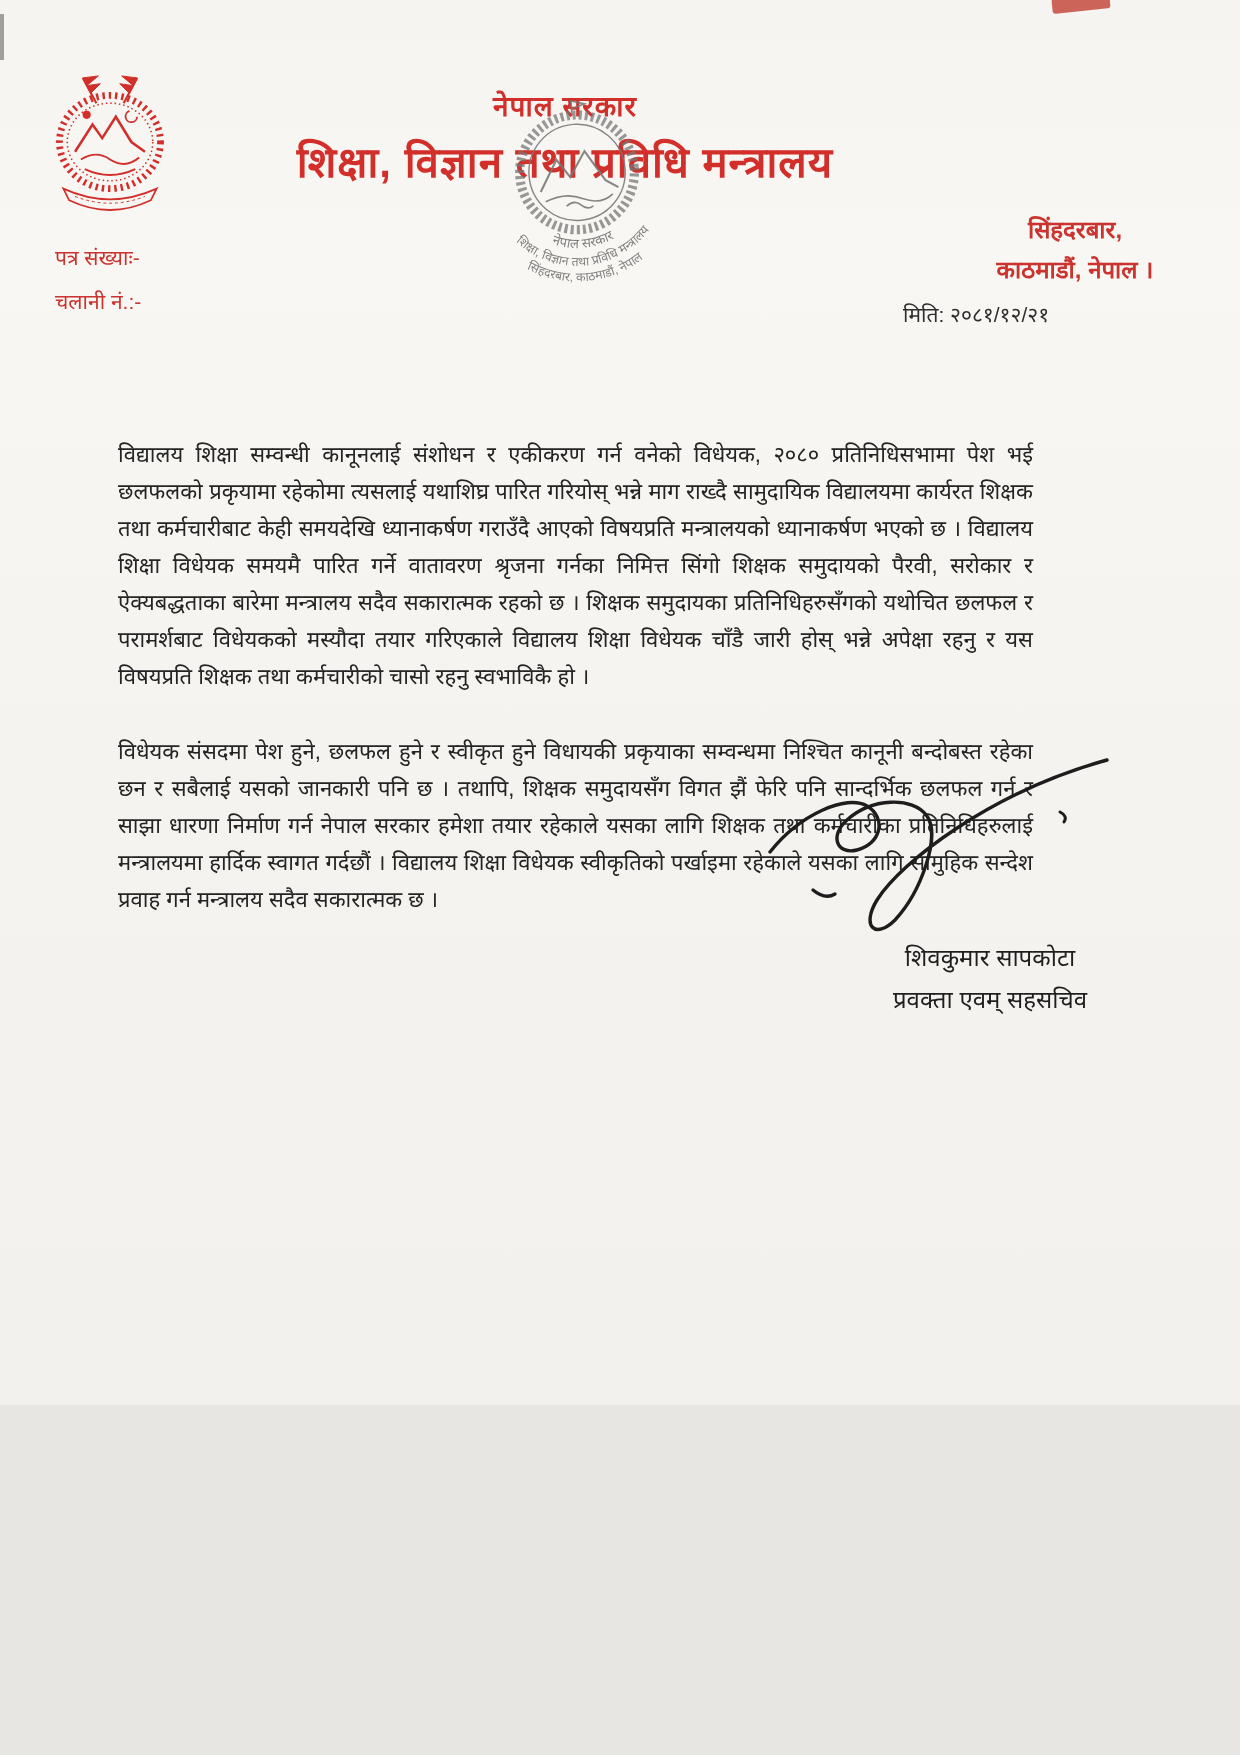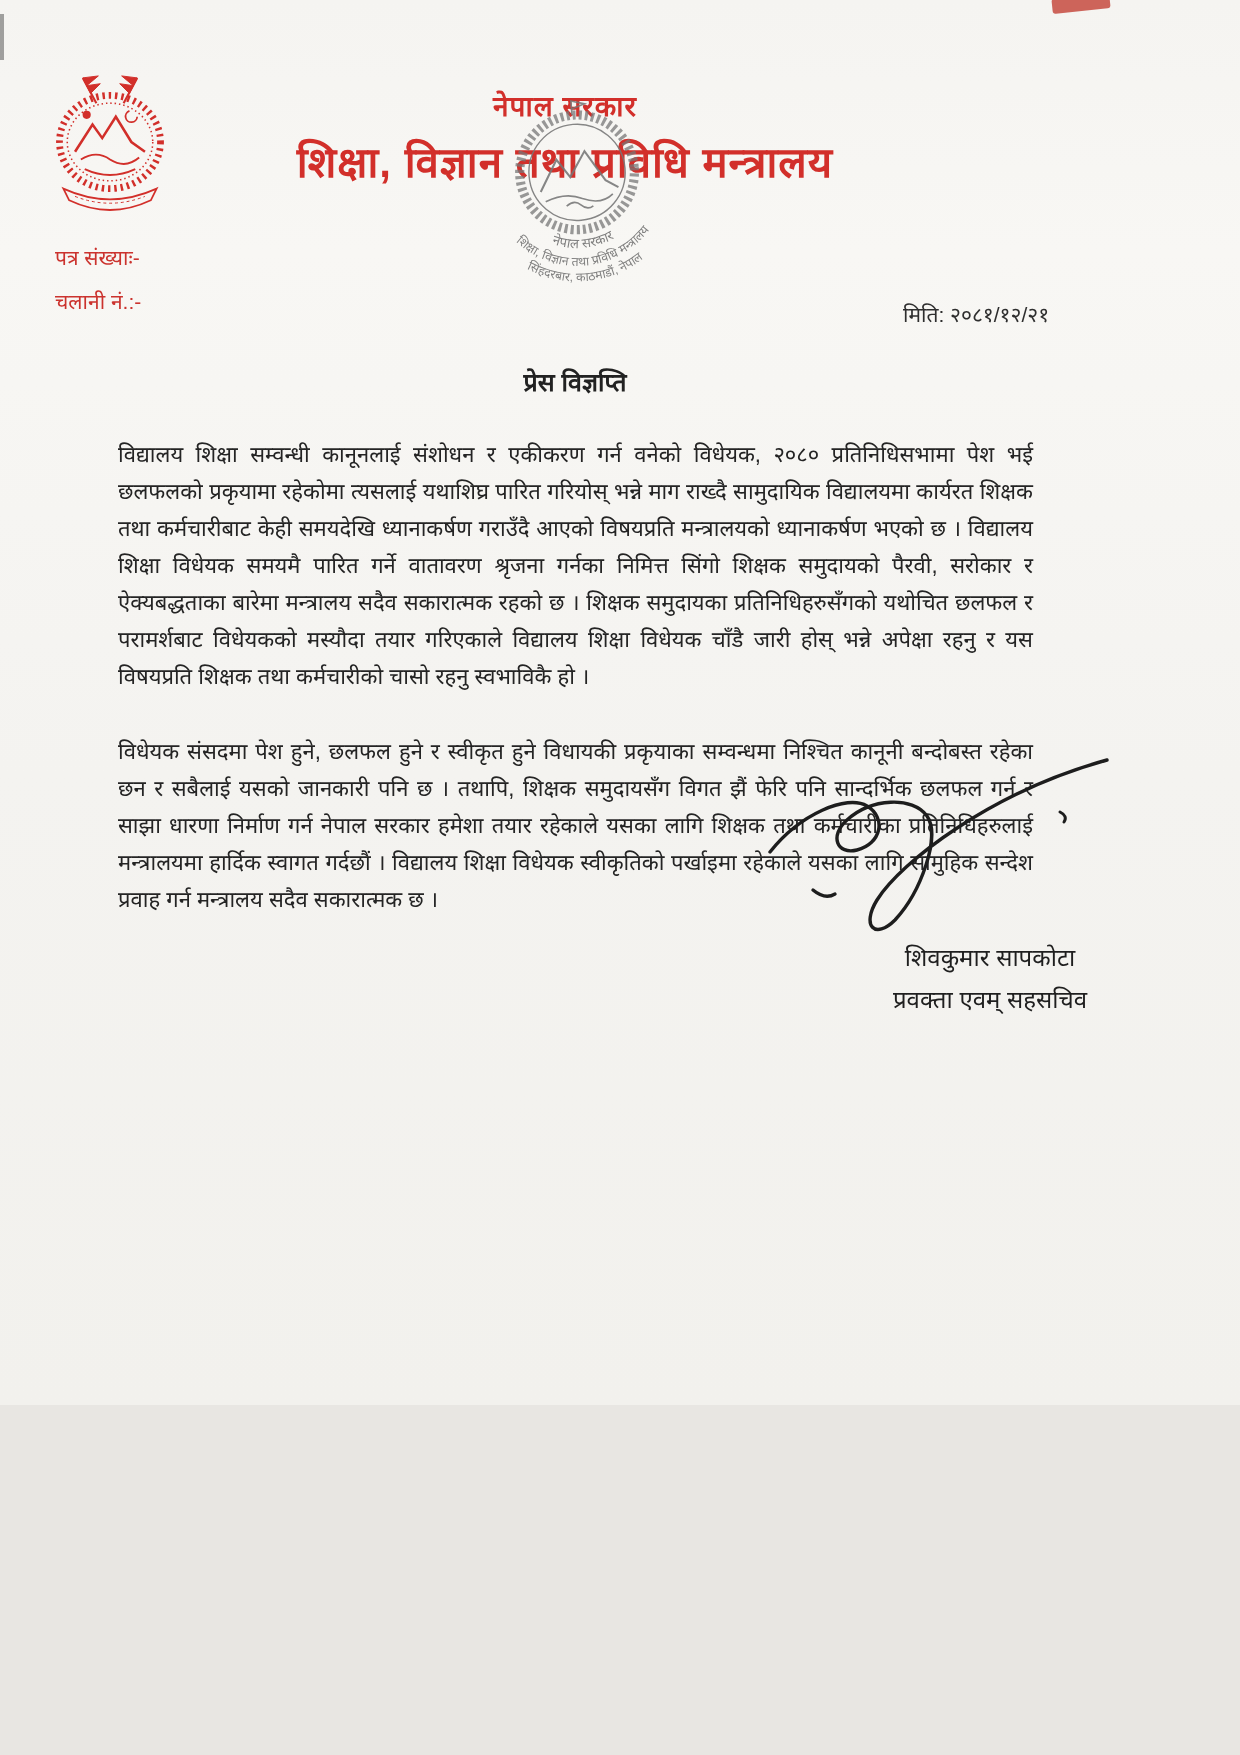--- a/index.html
+++ b/index.html
@@ -116,25 +116,26 @@
       </text>
       <text font-size="12" text-anchor="middle">
         <textPath href="#sealArc3" startOffset="50%">सिंहदरबार, काठमाडौं, नेपाल</textPath>
       </text>
     </g>
   </svg>
 
   <div class="ref-left letter-no">पत्र संख्याः-</div>
   <div class="ref-left chalani-no">चलानी नं.:-</div>
 
+  <div class="addr-block">
+    <div>सिंहदरबार,</div>
+    <div>काठमाडौं, नेपाल ।</div>
+  </div>
   <div class="date-line">मिति: २०८१/१२/२१</div>
 
-  <div class="doc-title-wrap">
-    <span class="doc-title">प्रेस विज्ञप्ति</span>
-  </div>
 
   <div class="para para-1">विद्यालय शिक्षा सम्वन्धी कानूनलाई संशोधन र एकीकरण गर्न वनेको विधेयक, २०८० प्रतिनिधिसभामा पेश भई छलफलको प्रकृयामा रहेकोमा त्यसलाई यथाशिघ्र पारित गरियोस् भन्ने माग राख्दै सामुदायिक विद्यालयमा कार्यरत शिक्षक तथा कर्मचारीबाट केही समयदेखि ध्यानाकर्षण गराउँदै आएको विषयप्रति मन्त्रालयको ध्यानाकर्षण भएको छ । विद्यालय शिक्षा विधेयक समयमै पारित गर्ने वातावरण श्रृजना गर्नका निमित्त सिंगो शिक्षक समुदायको पैरवी, सरोकार र ऐक्यबद्धताका बारेमा मन्त्रालय सदैव सकारात्मक रहको छ । शिक्षक समुदायका प्रतिनिधिहरुसँगको यथोचित छलफल र परामर्शबाट विधेयकको मस्यौदा तयार गरिएकाले विद्यालय शिक्षा विधेयक चाँडै जारी होस् भन्ने अपेक्षा रहनु र यस विषयप्रति शिक्षक तथा कर्मचारीको चासो रहनु स्वभाविकै हो ।</div>
   <div class="para para-2">विधेयक संसदमा पेश हुने, छलफल हुने र स्वीकृत हुने विधायकी प्रकृयाका सम्वन्धमा निश्चित कानूनी बन्दोबस्त रहेका छन र सबैलाई यसको जानकारी पनि छ । तथापि, शिक्षक समुदायसँग विगत झैं फेरि पनि सान्दर्भिक छलफल गर्न र साझा धारणा निर्माण गर्न नेपाल सरकार हमेशा तयार रहेकाले यसका लागि शिक्षक तथा कर्मचारीका प्रतिनिधिहरुलाई मन्त्रालयमा हार्दिक स्वागत गर्दछौं । विद्यालय शिक्षा विधेयक स्वीकृतिको पर्खाइमा रहेकाले यसका लागि सामुहिक सन्देश प्रवाह गर्न मन्त्रालय सदैव सकारात्मक छ ।</div>
 
   <svg class="signature" viewBox="0 0 400 242" fill="none">
     <path d="M 15 110 C 45 72 92 52 112 64 C 132 76 126 102 102 108
              C 82 113 74 94 92 78 C 116 56 158 54 172 74
              C 186 94 166 150 140 178 C 120 198 106 184 122 158
              C 146 120 236 50 352 18" stroke="#1d1d1d" stroke-width="3.4" stroke-linecap="round"></path>
     <path d="M 58 148 q 12 10 22 4" stroke="#1d1d1d" stroke-width="3.4" stroke-linecap="round"></path>

